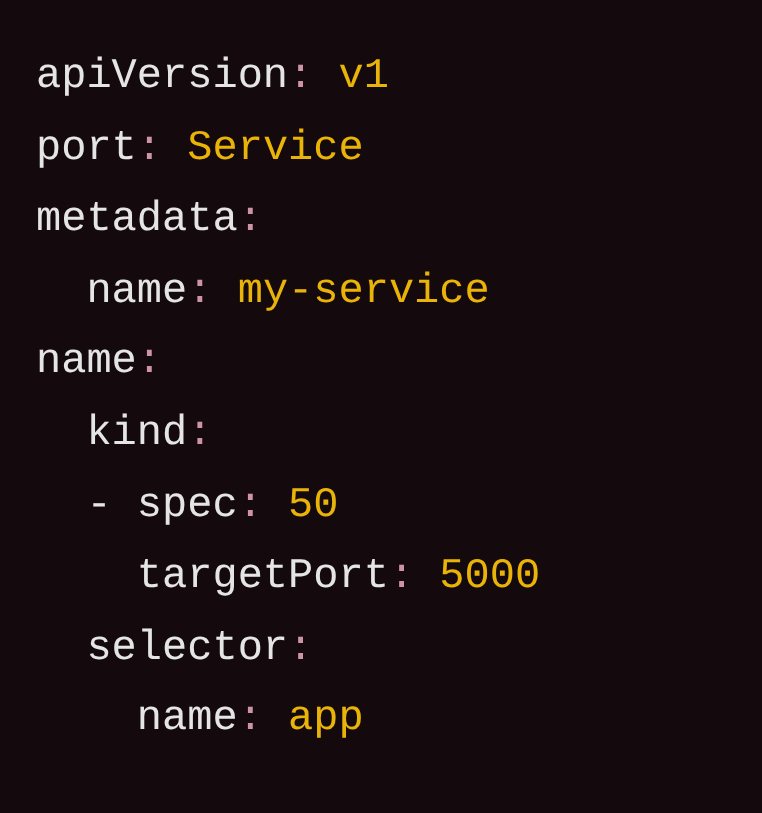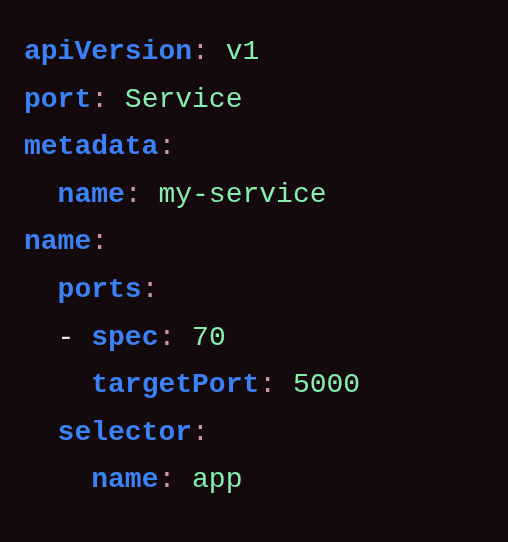--- a/index.html
+++ b/index.html
@@ -11,38 +11,37 @@
       font-family: 'Menlo', 'Consolas', 'Courier New', monospace;
       font-size: 28px;
       line-height: 1.7;
       overflow: hidden;
     }
     .code-block {
       padding: 28px 24px;
       white-space: pre;
     }
     .key {
-      color: #3b82f6;
-      font-weight: bold;
+      color: #e5e5e5;
     }
     .colon {
       color: #ce93ab;
     }
     .value {
-      color: #86efac;
+      color: #eab308;
     }
     .dash {
       color: #e8e6e3;
     }
   </style>
 </head>
 <body>
 
 <div class="code-block"><span><span class="key">apiVersion</span><span class="colon">:</span> <span class="value">v1</span></span>
 <span><span class="key">port</span><span class="colon">:</span> <span class="value">Service</span></span>
 <span><span class="key">metadata</span><span class="colon">:</span></span>
 <span>  <span class="key">name</span><span class="colon">:</span> <span class="value">my-service</span></span>
 <span><span class="key">name</span><span class="colon">:</span></span>
-<span>  <span class="key">ports</span><span class="colon">:</span></span>
-<span>  <span class="dash">-</span> <span class="key">spec</span><span class="colon">:</span> <span class="value">70</span></span>
+<span>  <span class="key">kind</span><span class="colon">:</span></span>
+<span>  <span class="dash">-</span> <span class="key">spec</span><span class="colon">:</span> <span class="value">50</span></span>
 <span>    <span class="key">targetPort</span><span class="colon">:</span> <span class="value">5000</span></span>
 <span>  <span class="key">selector</span><span class="colon">:</span></span>
 <span>    <span class="key">name</span><span class="colon">:</span> <span class="value">app</span></span></div>
 
 </body></html>

